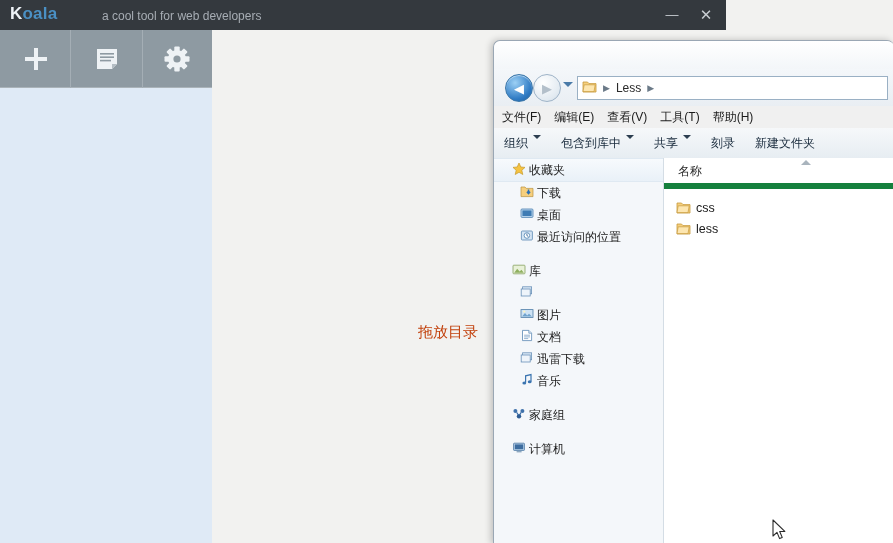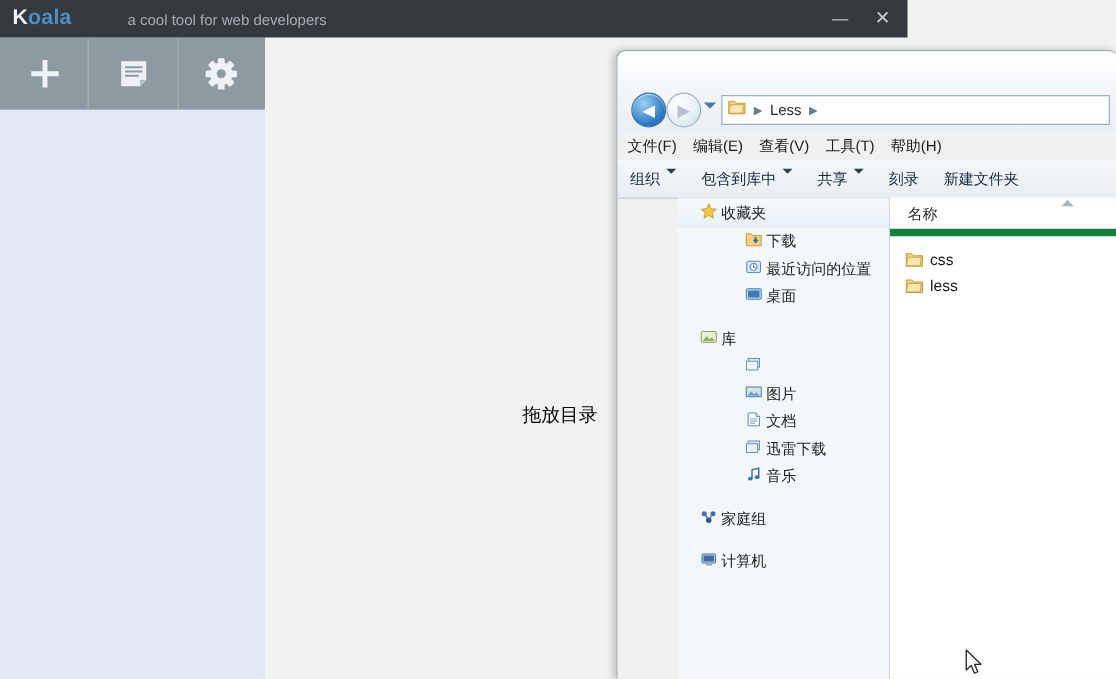--- a/index.html
+++ b/index.html
@@ -51,21 +51,21 @@
   .koala-sidebar {
     position: absolute; left: 0; top: 88px; width: 212px; bottom: 0;
     background: #dfeaf6;
   }
   .koala-main {
     position: absolute; left: 212px; top: 30px; right: 0; bottom: 0;
     background: #f2f2f0;
   }
   .drop-hint {
     position: absolute; left: 206px; top: 293px;
-    font-size: 15px; color: #000000; white-space: nowrap;
+    font-size: 15px; color: #c2410c; white-space: nowrap;
   }
 
   
   .explorer {
     position: absolute; left: 493px; top: 40px; width: 400px; height: 503px;
     background: #f0f0f0;
     border: 1px solid #9aa7b4;
     border-top-left-radius: 7px; border-top-right-radius: 7px;
     border-bottom: none; border-right: none;
     box-shadow: -2px 0 7px rgba(0,0,0,.22);
@@ -130,36 +130,36 @@
   .tb-item {
     font-size: 12px; color: #16283a; display: flex; 
     padding: 0 10px; white-space: nowrap;
   }
   .tb-caret {
     width: 0; height: 0; margin-left: 5px;
     border-left: 4px solid transparent; border-right: 4px solid transparent;
     border-top: 4px solid #2c3e50;
   }
 
-  .exp-body { position: absolute; left: 0; top: 117px; right: 0; bottom: 0; margin-left: 48px; }
+  .exp-body { position: absolute; left: 0; top: 117px; right: 0; bottom: 0; }
   .exp-tree {
     position: absolute; left: 0; top: 0; width: 169px; bottom: 0;
     background: #f4f7fa; border-right: 1px solid #d4dde5;
     overflow: hidden;
   }
   .exp-files {
     position: absolute; left: 170px; top: 0; right: 0; bottom: 0;
     background: #ffffff;
   }
   .tree-row {
     position: relative; height: 22px; display: flex; align-items: center;
     font-size: 12px; color: #1c1c1c; white-space: nowrap;
   }
   .tree-row.root { padding-left: 18px; }
-  .tree-row.child { padding-left: 54px; }
+  .tree-row.child { padding-left: 26px; }
   .tree-row.sel {
     background: linear-gradient(to bottom, #f7fafd, #e9f1f8);
     border-top: 1px solid #dfe9f2; border-bottom: 1px solid #dfe9f2;
   }
   .tree-ico { width: 17px; display: inline-block; flex: 0 0 17px; }
   .tree-gap { height: 12px; }
 
   .col-header {
     position: relative; height: 25px; border-bottom: 6px solid #15803d;
     background: #ffffff;
@@ -304,36 +304,36 @@
                 <path d="M1 2 H5 L6.2 3.4 H13 V11.6 H1 Z" fill="#f6cf7d" stroke="#b9913c" stroke-width=".7"></path>
                 <path d="M8.5 4.5 V8 M6.9 6.8 L8.5 8.6 L10.1 6.8" stroke="#2a6fb5" stroke-width="1.5" fill="none"></path>
               </svg>
           </span>
           <span>下载</span>
         </div>
 
         <div class="tree-row child">
           <span class="tree-ico">
             <svg width="14" height="13" viewBox="0 0 14 13">
+                <rect x="1" y="2" width="12" height="8.4" rx="1" fill="#bcd8f0" stroke="#4a7fae" stroke-width=".8"></rect>
+                <rect x="2.4" y="3.4" width="9.2" height="5.6" fill="#3f7cb4"></rect>
+              </svg>
+          </span>
+          <span>桌面</span>
+        </div>
+
+        <div class="tree-row child">
+          <span class="tree-ico">
+            <svg width="14" height="13" viewBox="0 0 14 13">
                 <rect x="1.4" y="2" width="11" height="9" rx="1" fill="#d5e5f4" stroke="#5c89b4" stroke-width=".8"></rect>
                 <circle cx="6.9" cy="6.5" r="2.8" fill="#fff" stroke="#4a7fae" stroke-width=".8"></circle>
                 <path d="M6.9 4.6 V6.6 L8.3 7.4" stroke="#35679a" stroke-width=".9" fill="none"></path>
               </svg>
           </span>
           <span>最近访问的位置</span>
-        </div>
-
-        <div class="tree-row child">
-          <span class="tree-ico">
-            <svg width="14" height="13" viewBox="0 0 14 13">
-                <rect x="1" y="2" width="12" height="8.4" rx="1" fill="#bcd8f0" stroke="#4a7fae" stroke-width=".8"></rect>
-                <rect x="2.4" y="3.4" width="9.2" height="5.6" fill="#3f7cb4"></rect>
-              </svg>
-          </span>
-          <span>桌面</span>
         </div>
 
         <div class="tree-gap"></div>
 
         <div class="tree-row root">
           <span class="tree-ico">
             <svg width="14" height="13" viewBox="0 0 14 13">
                 <rect x="1" y="2.2" width="12" height="8.6" rx=".8" fill="#e8f1d8" stroke="#86a15e" stroke-width=".8"></rect>
                 <path d="M2.2 9.8 L5.2 5.8 L7.6 8.6 L9.4 6.8 L11.8 9.8 Z" fill="#8fb060"></path>
               </svg>

